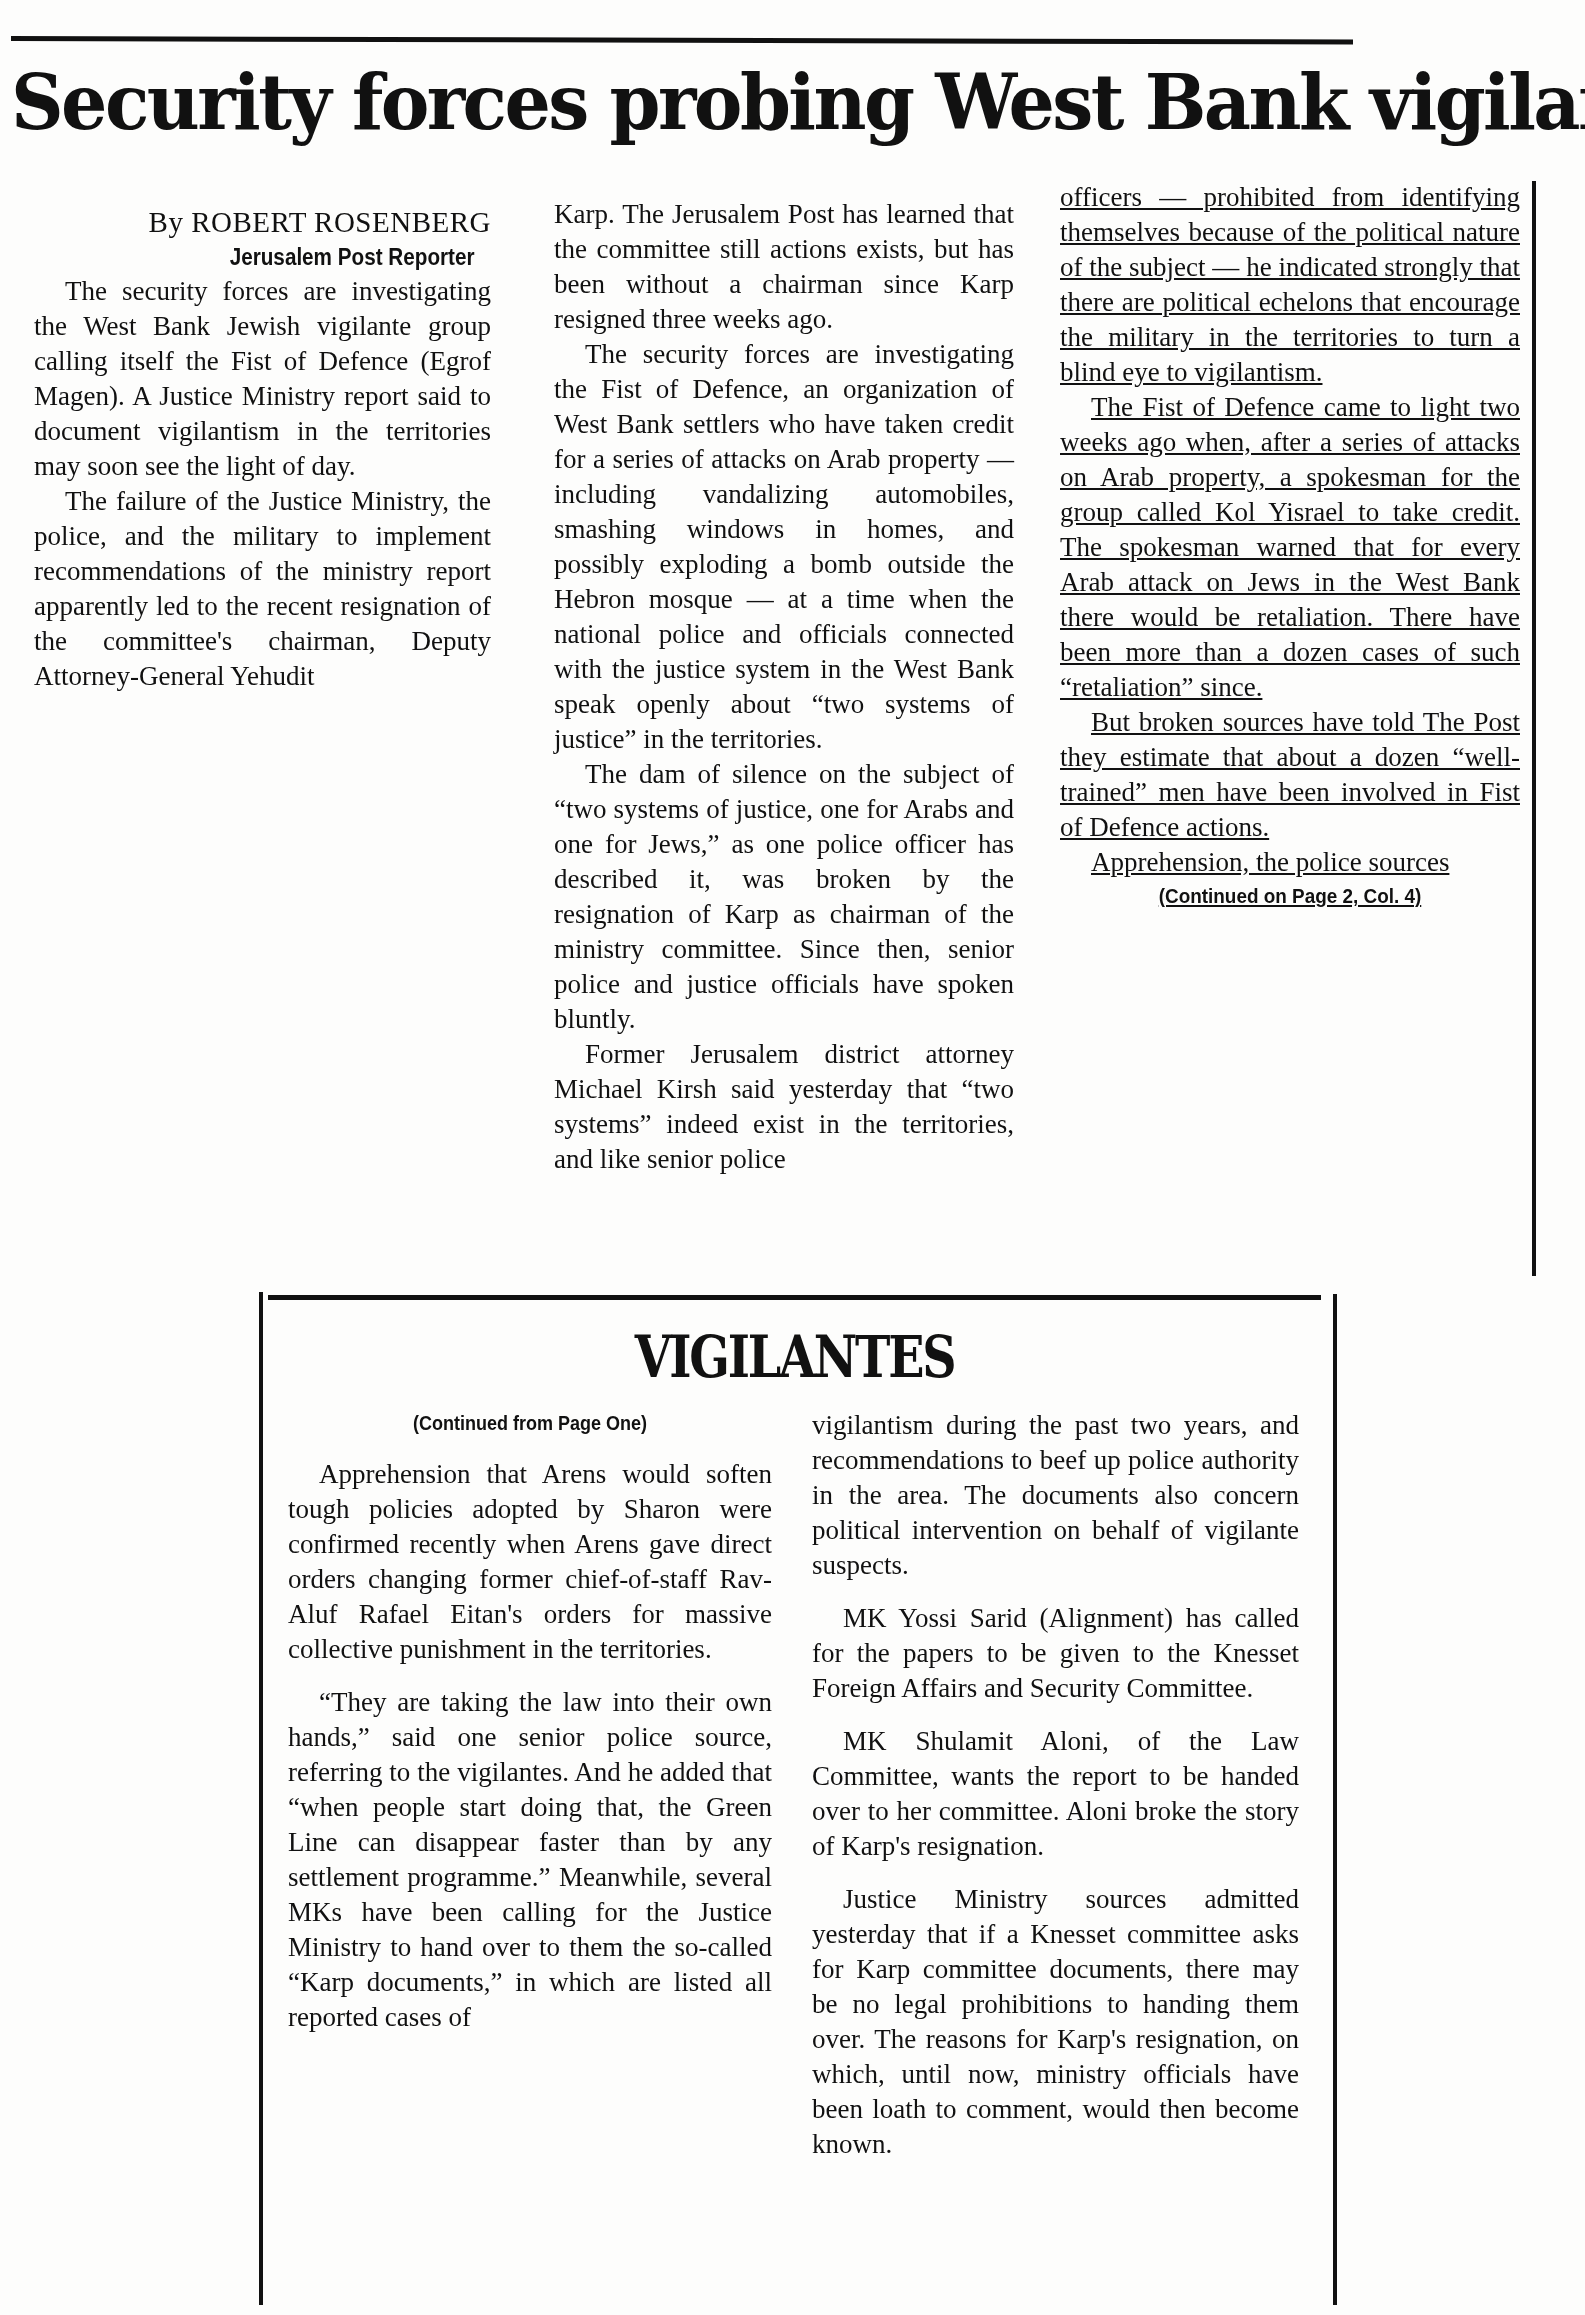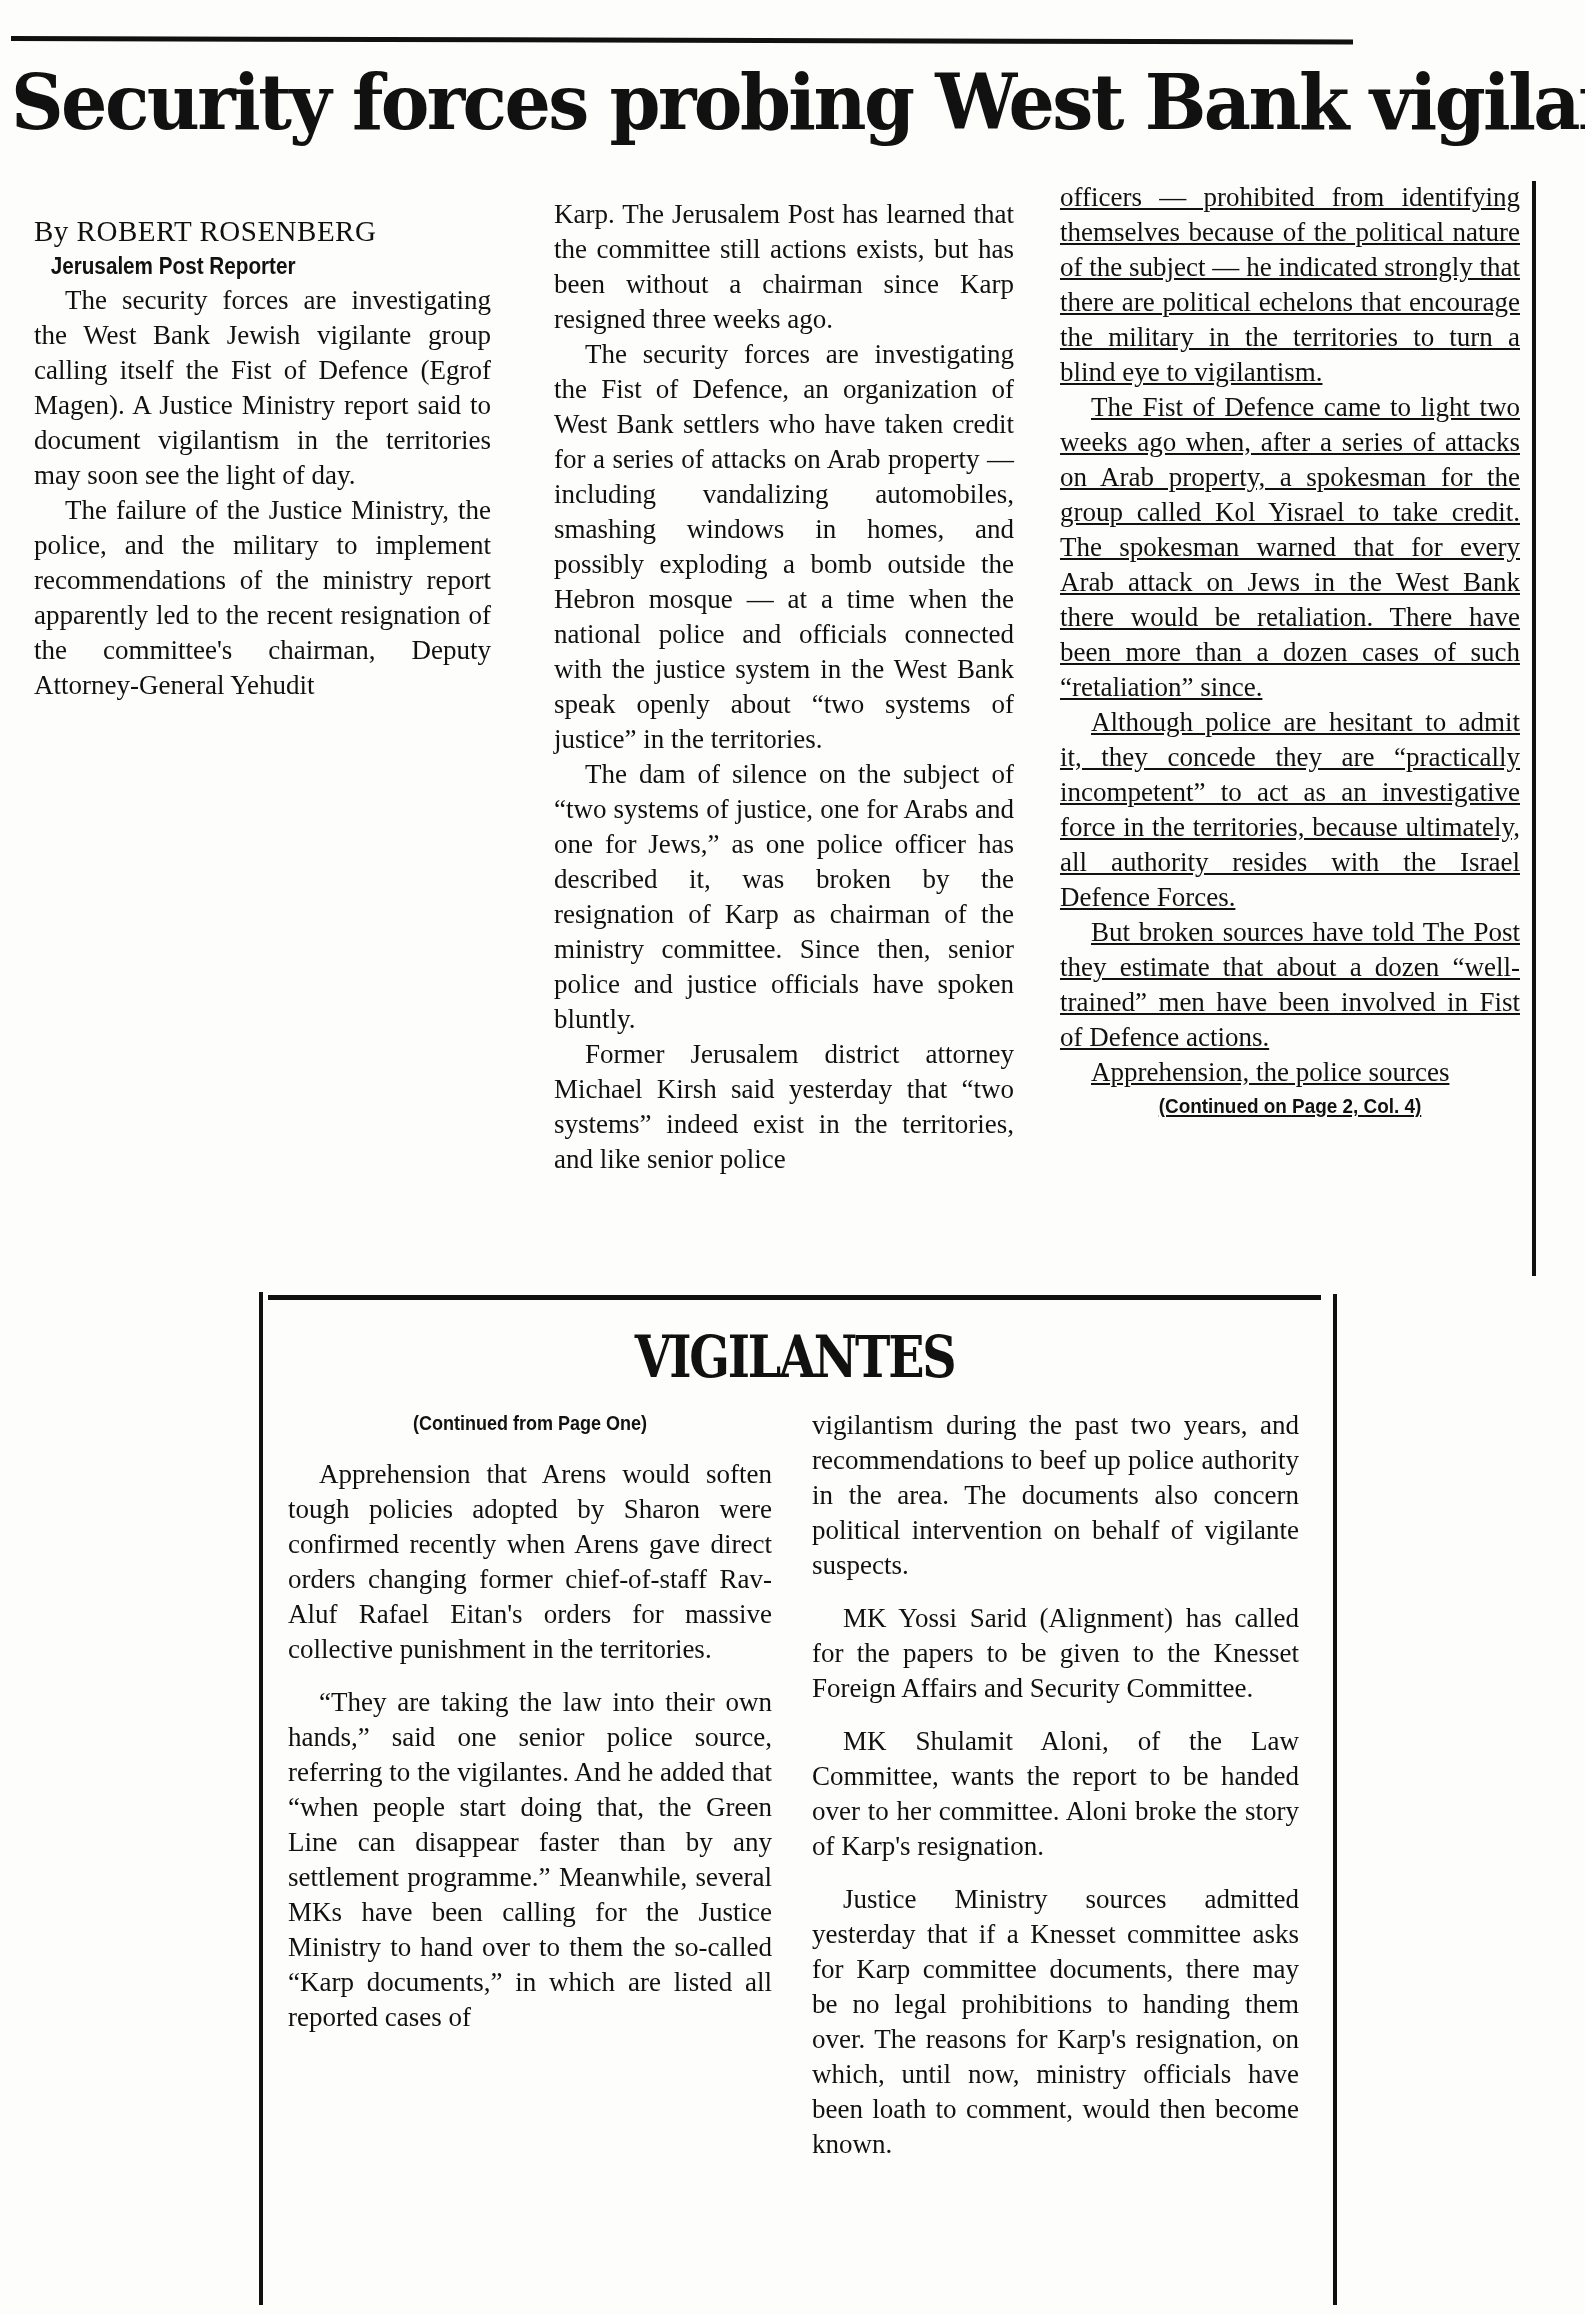--- a/index.html
+++ b/index.html
@@ -6,21 +6,21 @@
   body { width: 1586px; height: 2316px; position: relative; overflow: hidden; color: #111; }
   .page { position: absolute; left: 0; top: 0; width: 1586px; height: 2316px; background: #fdfdfc; }
 
   .top-rule { position: absolute; left: 11px; top: 36px; width: 1342px; height: 4.5px; background: #111; transform: rotate(0.15deg); transform-origin: left center; }
 
   .headline { position: absolute; left: 11px; top: 65px; width: 1357px; font-family: "DejaVu Serif", serif; font-weight: bold; font-size: 76px; letter-spacing: -2.7px; line-height: 1; transform: scaleX(0.96); transform-origin: left top; white-space: nowrap; }
 
   .col { position: absolute; font-family: "Liberation Serif", serif; font-size: 27px; line-height: 35px; text-align: justify; }
   .col p { margin: 0; text-indent: 31px; }
   .col p.noindent { text-indent: 0; }
-  .byline { text-align: left; font-family: "Liberation Serif", serif; margin-top: 9px; }
+  .byline { text-align: right; font-family: "Liberation Serif", serif; }
   .byline .name { font-size: 29px; line-height: 33px; letter-spacing: 0.5px; }
   .byline .org { font-family: "Liberation Sans", sans-serif; font-weight: bold; font-size: 23.5px; line-height: 29px; transform: scaleX(0.88); display: inline-block; }
 
   .col1 { left: 34px; top: 206px; width: 457px; }
   .col2 { left: 554px; top: 197px; width: 460px; }
   .col3 { left: 1060px; top: 180px; width: 460px; text-decoration: underline; }
 
   .cont-note { text-align: center; font-family: "Liberation Sans", sans-serif; font-weight: bold; font-size: 21px; line-height: 31px; transform: scaleX(0.9); }
 
   .right-rule { position: absolute; left: 1532px; top: 181px; width: 3.6px; height: 1095px; background: #111; }
@@ -57,21 +57,20 @@
   <div class="col col2">
     <p class="noindent">Karp. The Jerusalem Post has learned that the committee still actions exists, but has been without a chairman since Karp resigned three weeks ago.</p>
     <p>The security forces are investigating the Fist of Defence, an organization of West Bank settlers who have taken credit for a series of attacks on Arab property — including vandalizing automobiles, smashing windows in homes, and possibly exploding a bomb outside the Hebron mosque — at a time when the national police and officials connected with the justice system in the West Bank speak openly about “two systems of justice” in the territories.</p>
     <p>The dam of silence on the subject of “two systems of justice, one for Arabs and one for Jews,” as one police officer has described it, was broken by the resignation of Karp as chairman of the ministry committee. Since then, senior police and justice officials have spoken bluntly.</p>
     <p>Former Jerusalem district attorney Michael Kirsh said yesterday that “two systems” indeed exist in the territories, and like senior police</p>
   </div>
 
   <div class="col col3">
     <p class="noindent">officers — prohibited from identifying themselves because of the political nature of the subject — he indicated strongly that there are political echelons that encourage the military in the territories to turn a blind eye to vigilantism.</p>
     <p>The Fist of Defence came to light two weeks ago when, after a series of attacks on Arab property, a spokesman for the group called Kol Yisrael to take credit. The spokesman warned that for every Arab attack on Jews in the West Bank there would be retaliation. There have been more than a dozen cases of such “retaliation” since.</p>
-    <p>Although police are hesitant to admit it, they concede they are “practically incompetent” to act as an investigative force in the territories, because ultimately, all authority resides with the Israel Defence Forces.</p>
     <p>But broken sources have told The Post they estimate that about a dozen “well-trained” men have been involved in Fist of Defence actions.</p>
     <p>Apprehension, the police sources</p>
     <div class="cont-note">(Continued on Page 2, Col. 4)</div>
   </div>
 
   <div class="right-rule"></div>
 
   <div class="box-left"></div>
   <div class="box-right"></div>
   <div class="box-top"></div>

